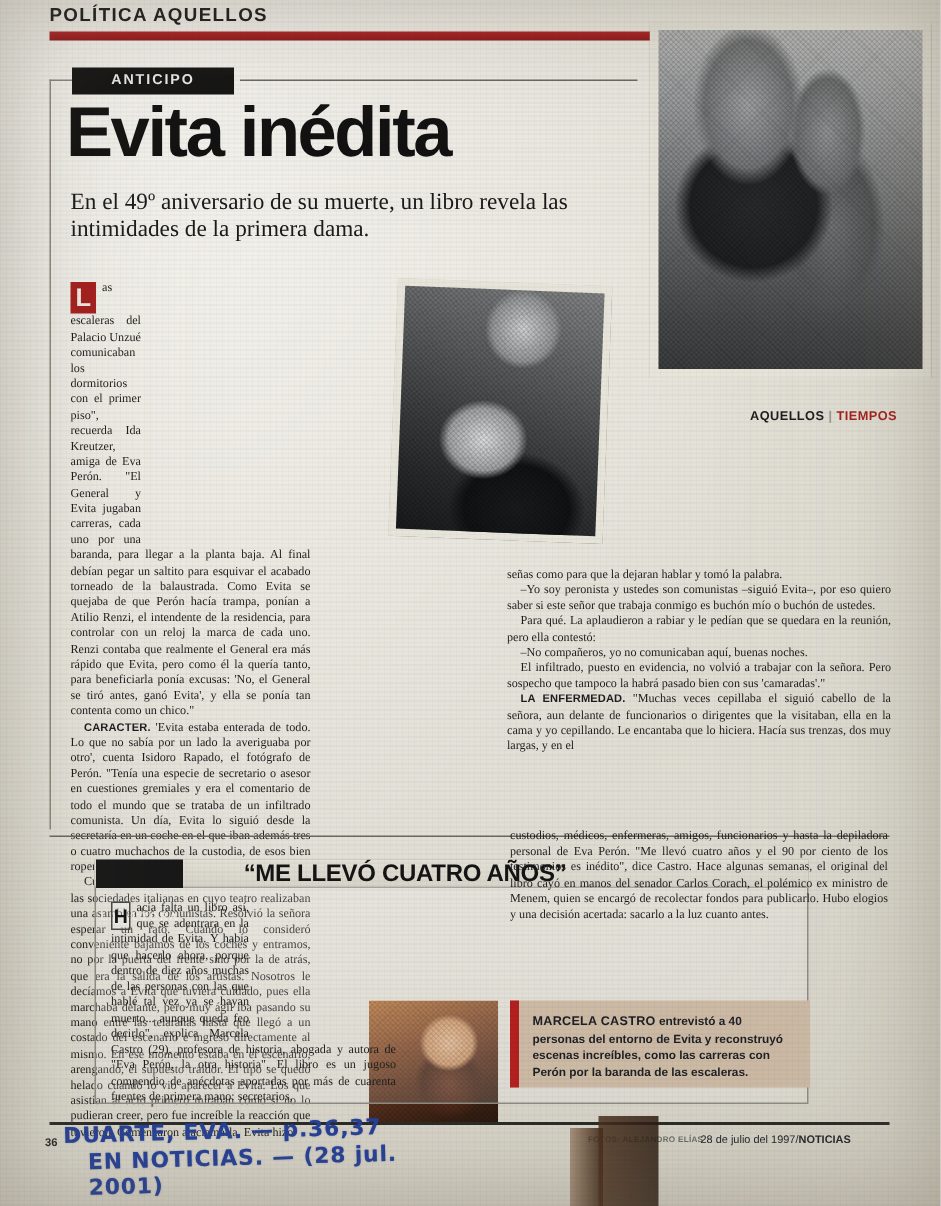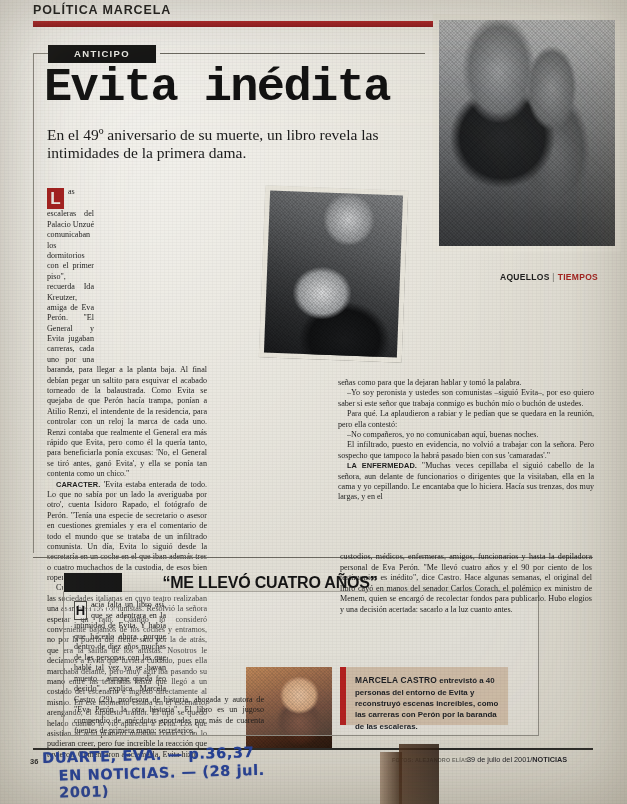--- a/index.html
+++ b/index.html
@@ -54,21 +54,21 @@
     position:absolute; left:160px; top:53px; width:265px; height:1px; background:#6d6a62;
   }
   #leftbracket{
     position:absolute; left:33px; top:53px; width:1px; height:500px; background:#8b8880;
   }
   #leftbracket2{
     position:absolute; left:33px; top:53px; width:16px; height:1px; background:#8b8880;
   }
   #headline{
     position:absolute; left:44px; top:64px;
-    font-family:Liberation Mono, monospace;
+    font-family:Liberation Sans, sans-serif;
     font-weight:bold; font-size:47px; letter-spacing:-1.6px;
     color:#111; line-height:1;
   }
   #deck{
     position:absolute; left:47px; top:126px; width:350px;
     font-family:Liberation Serif, serif;
     font-size:15.5px; line-height:1.18; color:#1b1b1b;
   }
   
   .photo{ position:absolute; overflow:hidden; }
@@ -201,21 +201,21 @@
     float:left; width:13px; height:19px; margin:1px 4px 0 0;
     border:1px solid #4a4944; background:rgba(255,255,255,.25);
     font-family:"Liberation Sans", sans-serif; font-weight:bold;
     font-size:13px; line-height:18px; text-align:center; color:#141414;
   }
   .wrap-bot{
     float:right; width:92px; height:86px; shape-outside:inset(0);
     margin:3px 0 2px 6px;
   }
   #redcap{
-    position:absolute; left:340px; top:667px; width:168px; height:58px;
+    position:absolute; left:340px; top:667px; width:200px; height:58px;
     background:#cdbba6;
     border-left:6px solid #b4201f;
     padding:8px 9px 0 9px;
   }
   #redcap .t{
     font-family:"Liberation Sans", sans-serif;
     font-weight:bold; font-size:7.9px; line-height:1.42; color:#1c1f24;
   }
   #redcap .name{ font-size:8.4px; letter-spacing:.2px; }
   
@@ -258,21 +258,21 @@
   #edge-dark2{
     position:absolute; left:380px; top:752px; width:22px; height:52px;
     background:linear-gradient(90deg,rgba(120,80,50,.5),rgba(60,38,22,.9));
   }
 </style>
 </head>
 <body>
 
 <div id="page">
 
-  <div id="kicker">POLÍTICA MARCELA</div>
+  <div id="kicker">POLÍTICA AQUELLOS</div>
   <div id="redrule"></div>
 
   <div id="leftbracket"></div>
   <div id="leftbracket2"></div>
   <div id="antline"></div>
 
   <div id="antblk-wrap">
     <div id="antiblk">
       <span>ANTICIPO</span>
     </div>
@@ -350,21 +350,21 @@
   <div id="redcap">
     <div class="t">
       <span class="name">MARCELA CASTRO</span><span> entrevistó a 40 personas del entorno de Evita y reconstruyó escenas increíbles, como las carreras con Perón por la baranda de las escaleras.</span>
     </div>
   </div>
 
   <div id="hr2"></div>
   <div id="pagenum">36</div>
   <div id="credit">FOTOS: ALEJANDRO ELÍAS</div>
   <div id="issue">
-    <span>39 de julio del 2001/</span><b>NOTICIAS</b>
+    <span>28 de julio del 1997/</span><b>NOTICIAS</b>
   </div>
 
   <div id="edge-dark2"></div>
   <div id="edge-dark"></div>
 
   <div id="hand">
     <div class="l1">DUARTE, EVA. — p.36,37</div>
     <div class="l2">EN NOTICIAS. — (28 jul.</div>
     <div class="l3">2001)</div>
   </div>

